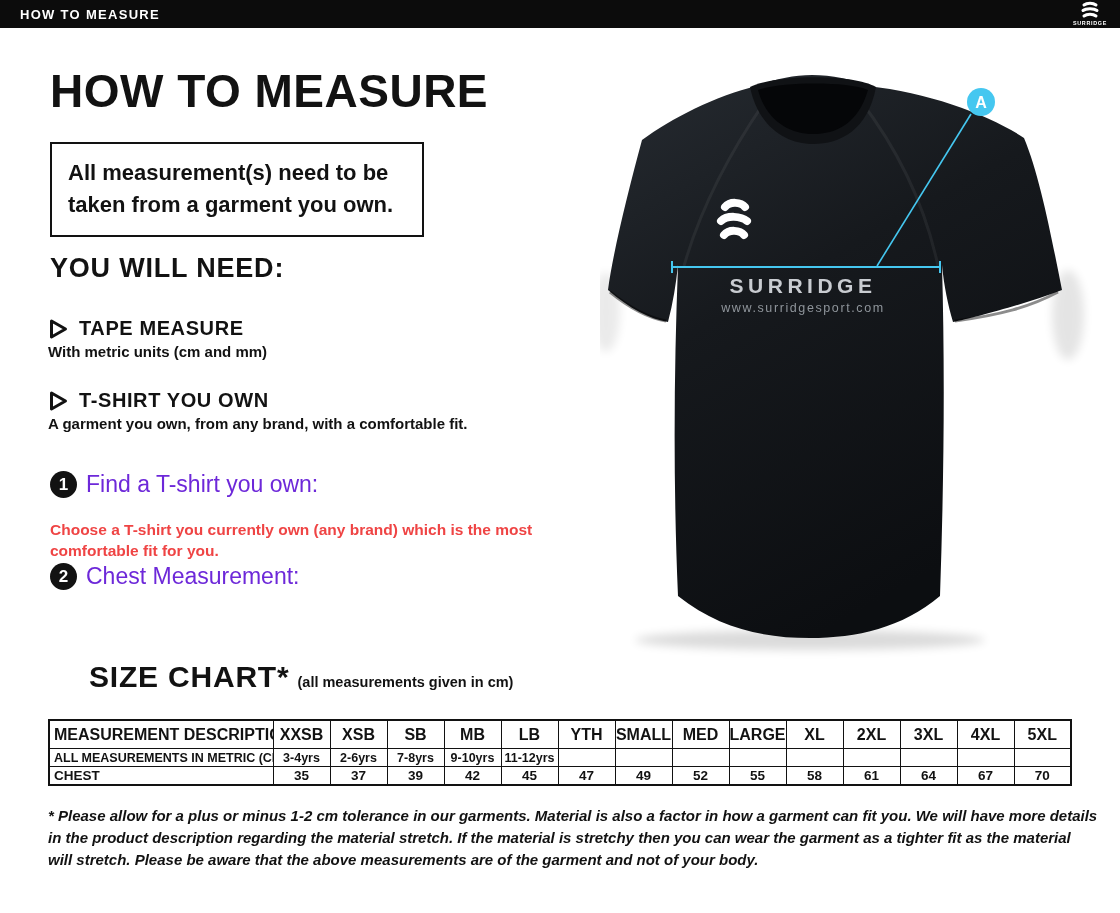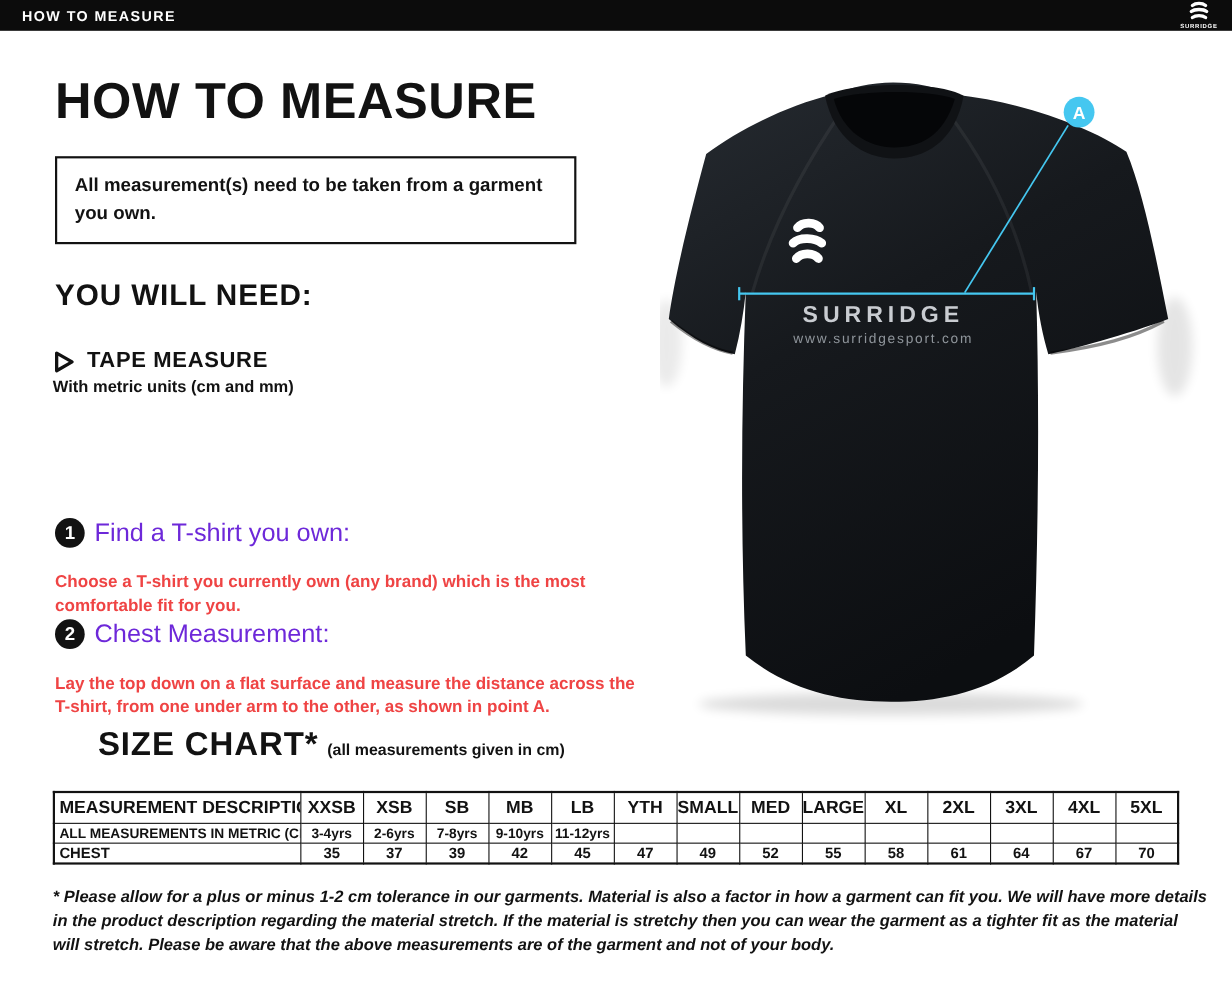--- a/index.html
+++ b/index.html
@@ -10,23 +10,23 @@
   .topbar { position:absolute; top:0; left:0; width:1120px; height:28px; background:#0c0c0c;
             display:flex; align-items:center; justify-content:space-between; box-sizing:border-box;
             padding:0 10px 0 20px; }
   .topbar-title { color:#ffffff; font-weight:bold; font-size:13px; letter-spacing:1.3px; }
 
   
   .main-title { position:absolute; left:50px; top:64px; font-size:46px; font-weight:bold;
                 letter-spacing:0.5px; color:#121212; white-space:nowrap; }
 
   
-  .notice-box { position:absolute; left:50px; top:142px; width:474px; box-sizing:border-box;
+  .notice-box { position:absolute; left:50px; top:142px; width:374px; box-sizing:border-box;
                 border:2.5px solid #121212; padding:13px 14px 14px 16px;
-                font-size:17px; font-weight:bold; line-height:1.45; color:#121212; }
+                font-size:22px; font-weight:bold; line-height:1.45; color:#121212; }
 
   .ywn-heading { position:absolute; left:50px; top:253px; font-size:27px; font-weight:bold;
                  letter-spacing:0.8px; color:#121212; }
 
   .need-item { position:absolute; left:48px; }
   .need-item.first  { top:317px; }
   .need-item.second { top:389px; }
   .need-title-row { display:flex; align-items:center; gap:10px; }
   .need-title { font-size:20px; font-weight:bold; letter-spacing:0.6px; color:#121212; }
   .need-desc { font-size:15px; font-weight:bold; margin-top:3px; color:#121212;text-align:center; }
@@ -86,35 +86,43 @@
   <div class="need-item first">
     <div class="need-title-row">
       <svg width="21" height="22" viewBox="0 0 21 22" aria-hidden="true">
         <path d="M 3.5,3 L 17.5,11 L 3.5,19 Z" fill="#ffffff" stroke="#121212" stroke-width="3" stroke-linejoin="round"></path>
       </svg>
       <span class="need-title">TAPE MEASURE</span>
     </div>
     <div class="need-desc">With metric units (cm and mm)</div>
   </div>
 
+  <div class="need-item second">
+    <div class="need-title-row">
+      <svg width="21" height="22" viewBox="0 0 21 22" aria-hidden="true">
+        <path d="M 3.5,3 L 17.5,11 L 3.5,19 Z" fill="#ffffff" stroke="#121212" stroke-width="3" stroke-linejoin="round"></path>
+      </svg>
+      <span class="need-title">T-SHIRT YOU OWN</span>
+    </div>
+    <div class="need-desc">A garment you own, from any brand, with a comfortable fit.</div>
+  </div>
 
   <div class="step first">
     <div class="step-head">
       <span class="step-num">1</span>
       <span class="step-title">Find a T-shirt you own:</span>
     </div>
     <div class="step-desc">Choose a T-shirt you currently own (any brand) which is the most comfortable fit for you.</div>
   </div>
 
   <div class="step second">
     <div class="step-head">
       <span class="step-num">2</span>
       <span class="step-title">Chest Measurement:</span>
     </div>
-    <div class="step-desc">Lay the top down on a flat surface and measure the distance across the T-shirt, from one under arm to the other, as shown in point A.</div>
   </div>
 
   <div class="size-heading">
     <span class="size-heading-main">SIZE CHART*</span>
     <span class="size-heading-note">(all measurements given in cm)</span>
   </div>
 
   <div class="size-table-wrap">
     <table class="size-table" id="size-table">
         <colgroup>

